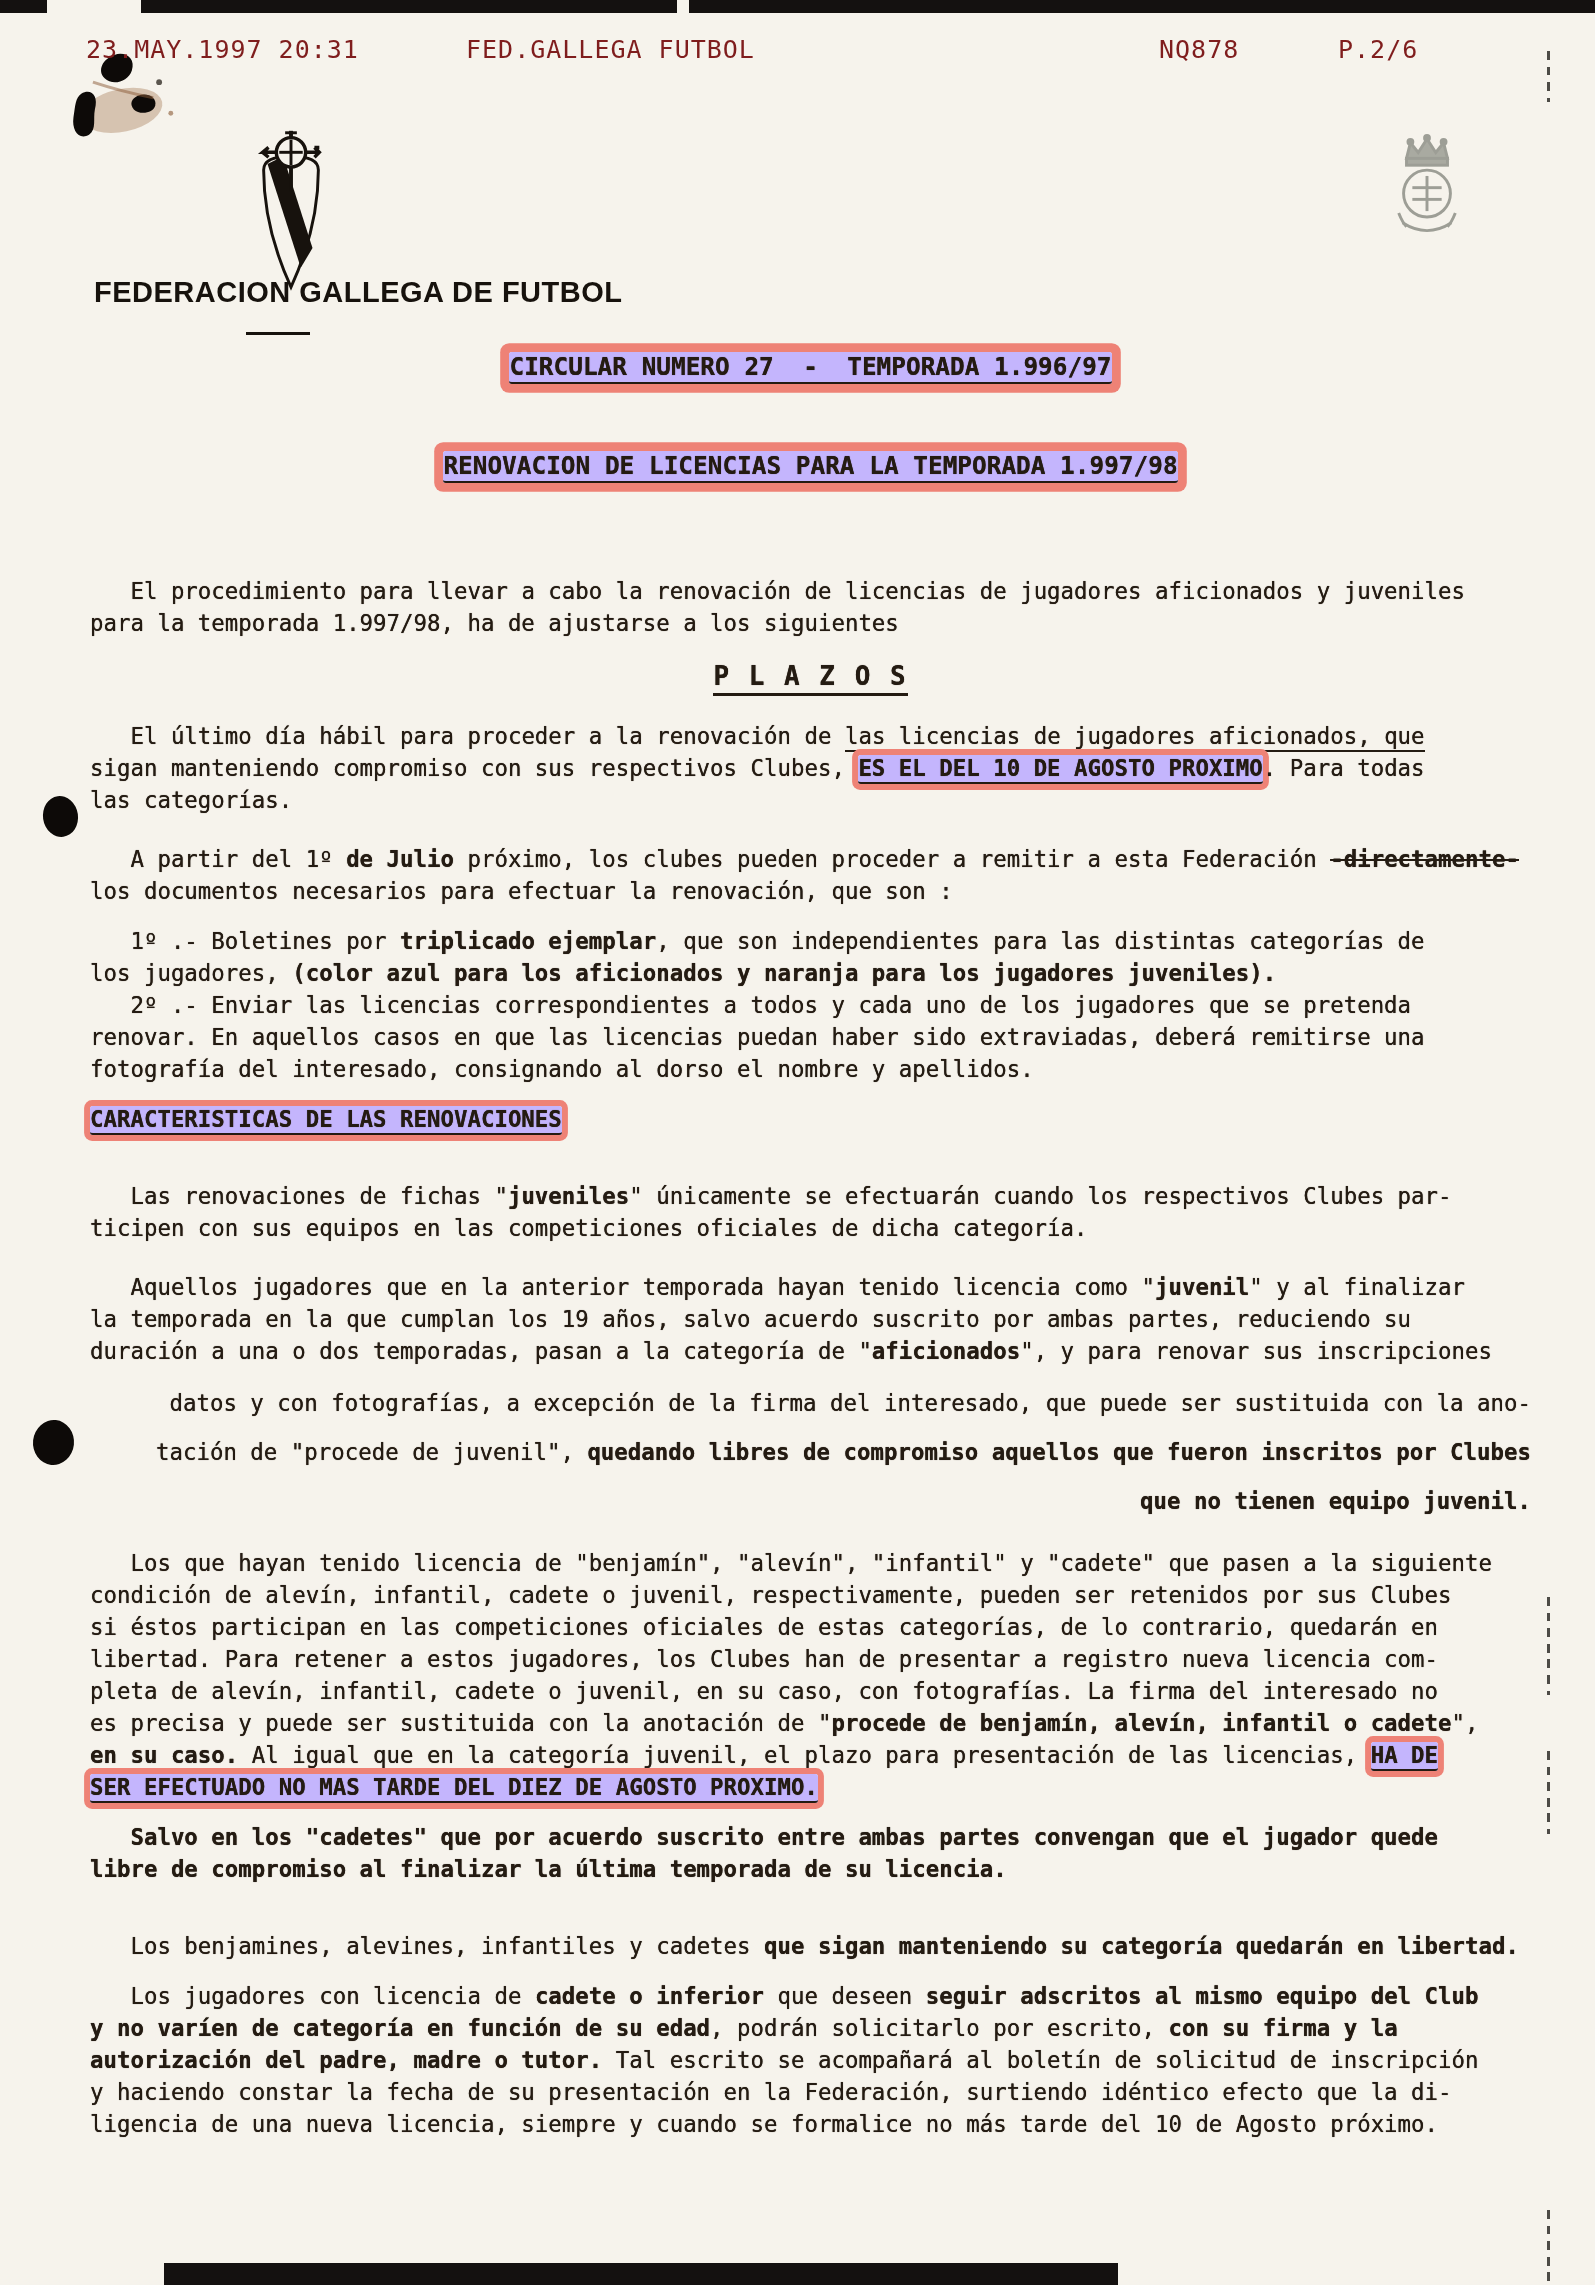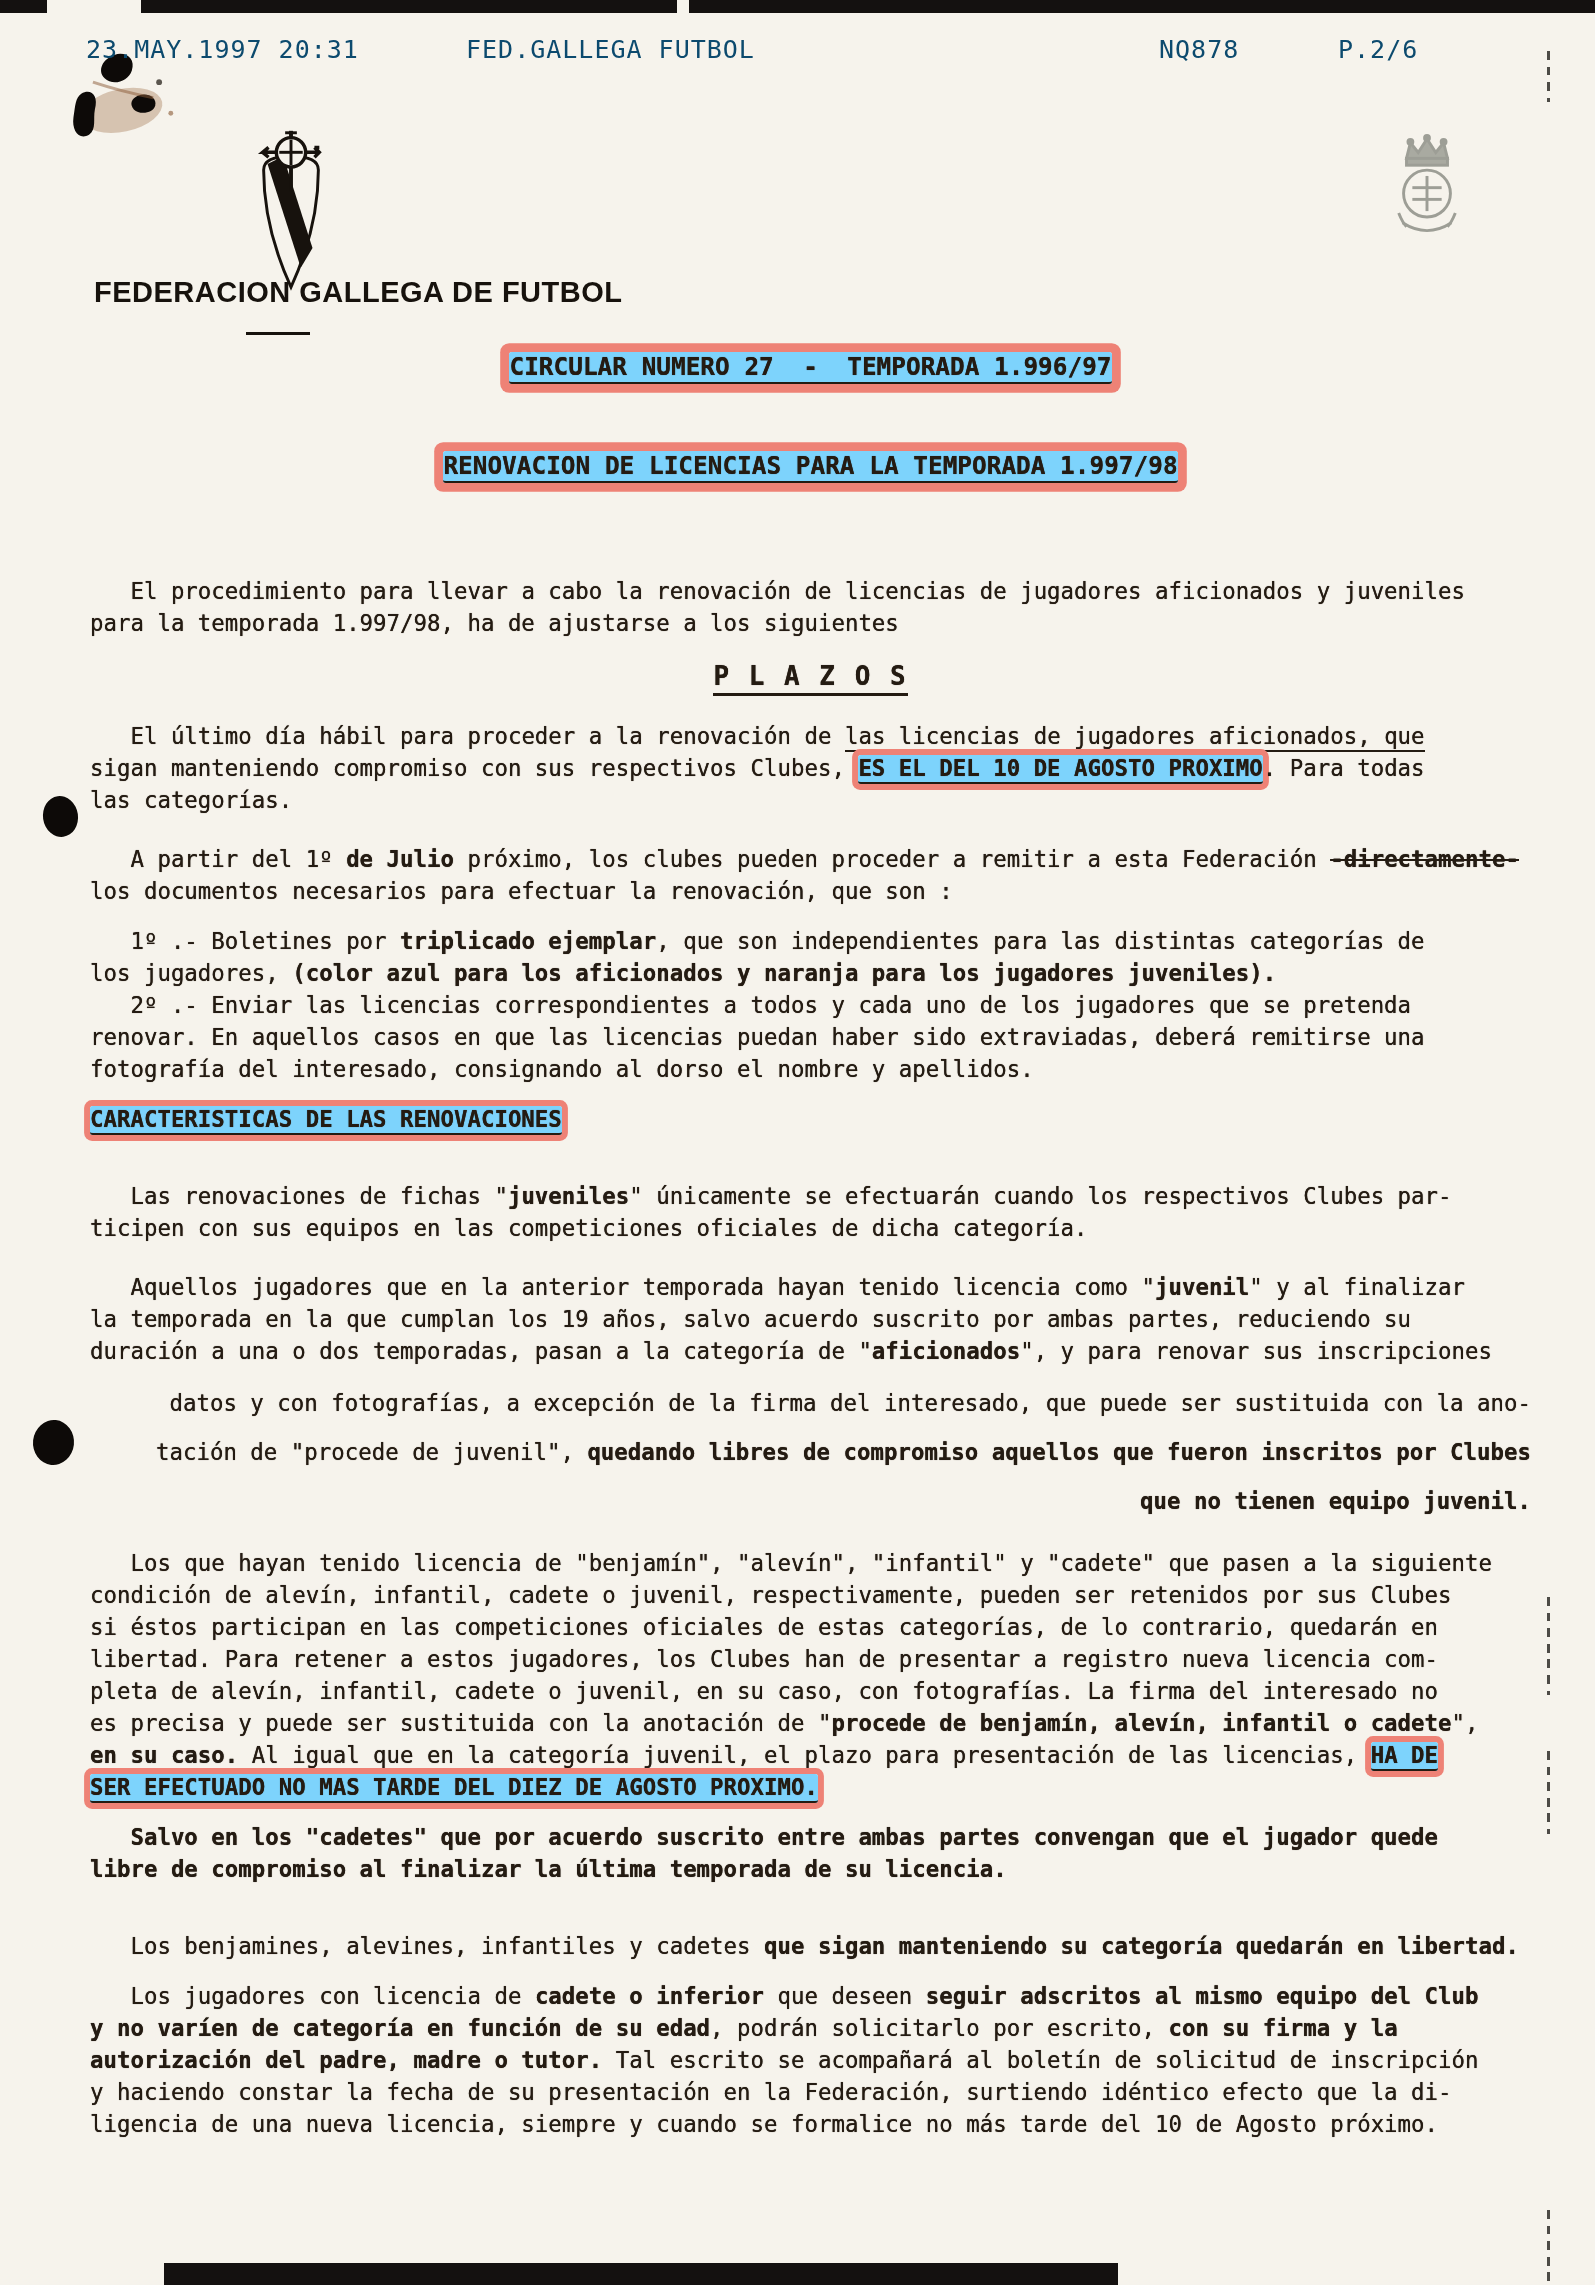--- a/index.html
+++ b/index.html
@@ -9,41 +9,41 @@
     font-family:"DejaVu Sans Mono","Liberation Mono",monospace;
     color:#241b12;
   }
   
   .topbar{position:absolute;top:0;left:0;width:1596px;height:12.7px;background:#141110;}
   .topbar-notch{position:absolute;background:#f6f3ec;height:12.7px;top:0;}
   .bottombar{position:absolute;left:164px;top:2263px;width:954px;height:23.4px;background:#141110;}
   .holedot{position:absolute;background:#0d0a08;border-radius:50%;}
   .rmark{position:absolute;width:2.9px;background:repeating-linear-gradient(#4d4b46 0 8.8px,transparent 8.8px 15.6px);}
   
-  .faxhdr span{position:absolute;top:35px;font-size:25px;letter-spacing:1px;color:#0c4a6e;}
+  .faxhdr span{position:absolute;top:35px;font-size:25px;letter-spacing:1px;color:#7f1d1d;}
   
   .orgname{
     position:absolute;left:94px;top:276px;
     font-family:"Liberation Sans","DejaVu Sans",sans-serif;
     font-weight:bold;font-size:29px;letter-spacing:0.5px;color:#17120d;
   }
   .org-underline{position:absolute;left:246px;top:332px;width:64px;height:2.9px;background:#17120d;}
   .logo{position:absolute;}
   
   .doc{position:absolute;left:90px;top:343px;width:1441px;font-size:22.4px;line-height:32px;}
   .para{margin:0;}
   .line{white-space:pre-wrap;min-height:32px;}
   .wide .line{line-height:49px;min-height:49px;text-align:right;}
   .center{text-align:center;}
   .title{font-size:24.4px;}
   .seg{text-shadow:0 0 0.7px #241b12;}
   .b{font-weight:bold;}
   .u{border-bottom:2.9px solid #241b12;padding-bottom:1px;}
   .s{text-decoration:line-through;}
-  .h{background:#7dd3fc;box-shadow:0 0 0 5.9px #ee8276;border-radius:2.9px;}
+  .h{background:#c4b5fd;box-shadow:0 0 0 5.9px #ee8276;border-radius:2.9px;}
   .title .h{box-shadow:0 0 0 8.8px #ee8276;}
   .plazos .seg{font-size:26px;font-weight:bold;border-bottom:3.9px solid #241b12;padding-bottom:2px;letter-spacing:2px;}
   
   .sp-a{margin-top:7.8px}.sp-b{margin-top:21.5px}.sp-c{margin-top:27px}.sp-d{margin-top:18px}
   .sp-e{margin-top:45px}.sp-f{margin-top:67px}.sp-g{margin-top:93px}.sp-h{margin-top:11.7px}
   .sp-i{margin-top:17.6px}.sp-0{margin-top:0}
 </style>
 </head>
 <body>
 

